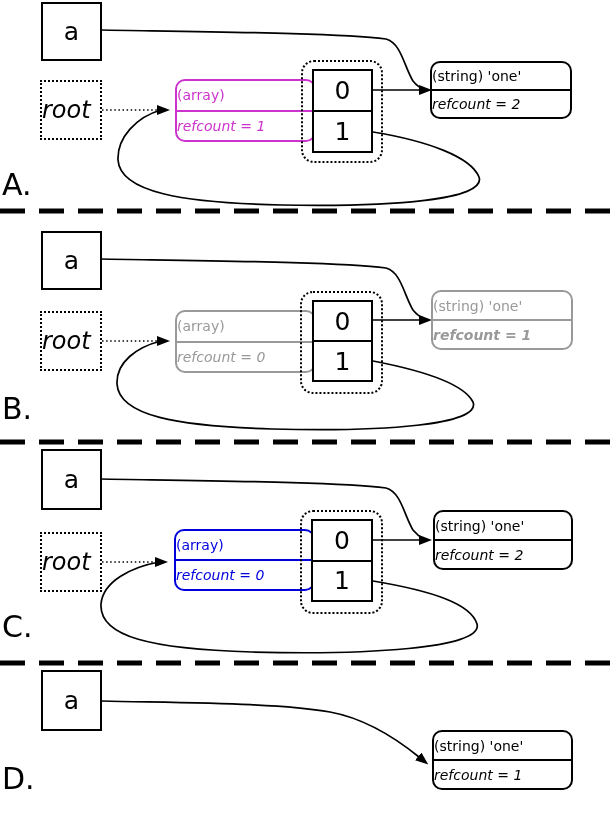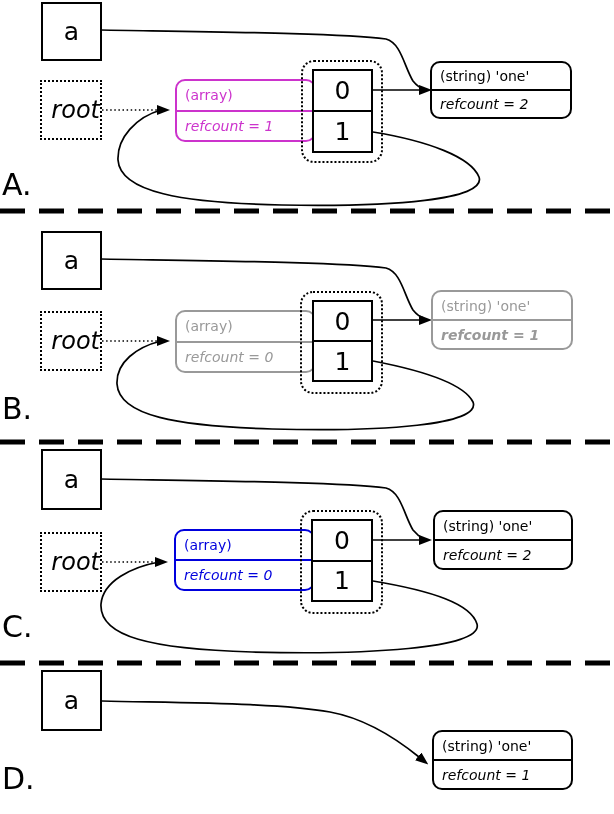--- a/index.html
+++ b/index.html
@@ -4,24 +4,24 @@
 <style>
   html,body{margin:0;padding:0;background:#fff;}
   #stage{
     position:relative;width:614px;height:814px;overflow:hidden;
     font-family:"DejaVu Sans","Liberation Sans",sans-serif;color:#000;background:#fff;
   }
   .abs{position:absolute;box-sizing:border-box;}
   svg.wires{position:absolute;left:0;top:0;width:614px;height:814px;}
 
   .varbox{border:2px solid #000;background:#fff;display:flex;align-items:center;justify-content:center;font-size:25px;}
-  .rootbox{border:2px dotted #000;background:#fff;display:flex;align-items:center;justify-content:flex-end;font-style:italic;font-size:24px;}
+  .rootbox{border:2px dotted #000;background:#fff;display:flex;align-items:center;justify-content:flex-start;font-style:italic;font-size:24px;}
 
   .objbox{border:2px solid #000;border-radius:10px;background:#fff;display:flex;flex-direction:column;}
-  .objbox .row{flex:1;display:flex;align-items:center;padding-left:8px;font-size:14px;white-space:nowrap;}
+  .objbox .row{flex:1;display:flex;align-items:center;padding-left:0;font-size:14px;white-space:nowrap;}
   .objbox .row + .row{border-top:2px solid currentColor;font-style:italic;}
   .objbox.magenta{border-color:#cc33cc;color:#cc33cc;}
   .objbox.blue{border-color:#0000dd;color:#0000dd;}
   .objbox.gray{border-color:#999999;color:#999999;}
   .emph{font-weight:bold;font-style:italic;}
 
   .cellwrap{border:2px dotted #000;border-radius:13px;background:transparent;}
   .cellbox{border:2px solid #000;background:#fff;display:flex;flex-direction:column;}
   .cell{flex:1;display:flex;align-items:center;justify-content:center;font-size:25px;}
   .cell + .cell{border-top:2px solid #000;}

